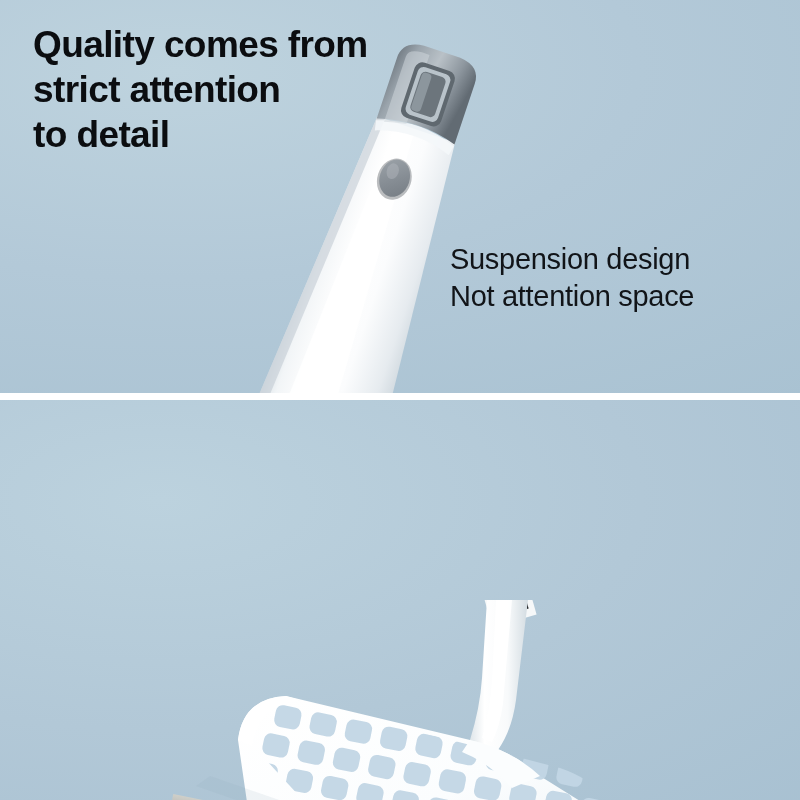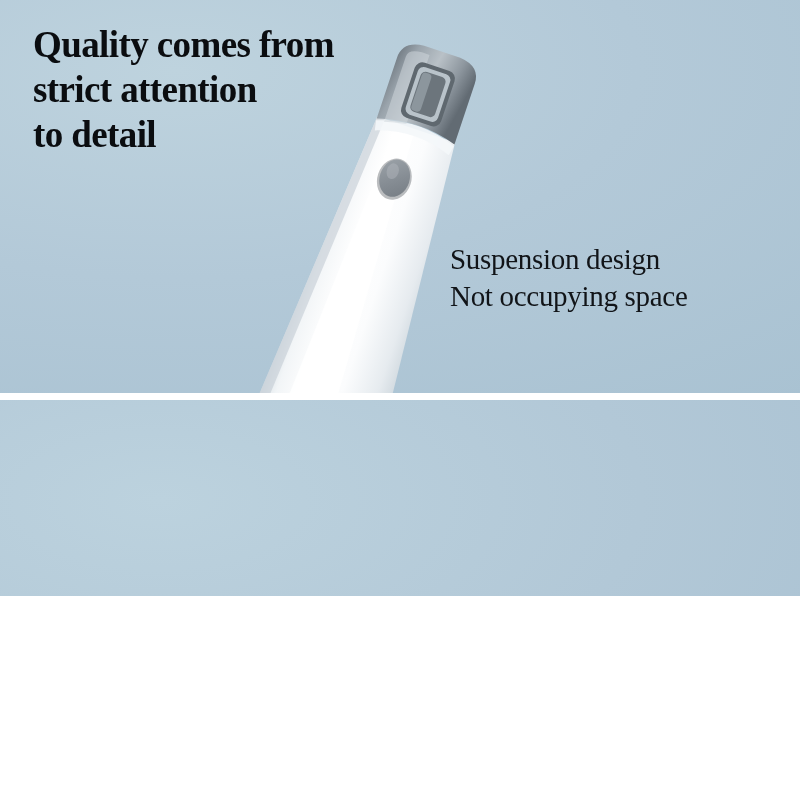--- a/index.html
+++ b/index.html
@@ -3,23 +3,23 @@
 <meta charset="utf-8">
 <style>
   html, body {
     margin: 0;
     padding: 0;
     background: #ffffff;
   }
   #page {
     position: relative;
     width: 800px;
-    height: 596px;
+    height: 800px;
     overflow: hidden;
-    font-family: Liberation Serif, serif;
+    font-family: Liberation Sans, sans-serif;
     background: #ffffff;
   }
 
   
   .panel {
     position: absolute;
     left: 0;
     width: 800px;
     overflow: hidden;
   }
@@ -135,21 +135,21 @@
           <ellipse cx="388" cy="181" rx="15" ry="19" fill="url(#btnG)"></ellipse>
           <ellipse cx="384" cy="175" rx="6" ry="8" fill="#b3b9be" opacity="0.45"></ellipse>
         </g>
       </g>
     </svg>
 
     <div class="headline">Quality comes from
 strict attention
 to detail</div>
     <div class="calloutR">Suspension design
-Not occupying space</div>
+Not attention space</div>
   </div>
 
   <div id="divider"></div>
 
   <div class="panel" id="panel-bottom">
 
     <svg class="art" viewBox="0 0 800 400">
       <defs>
         <linearGradient id="neckG" x1="0" y1="0" x2="1" y2="0">
           <stop offset="0%" stop-color="#dfe6ea"></stop>

